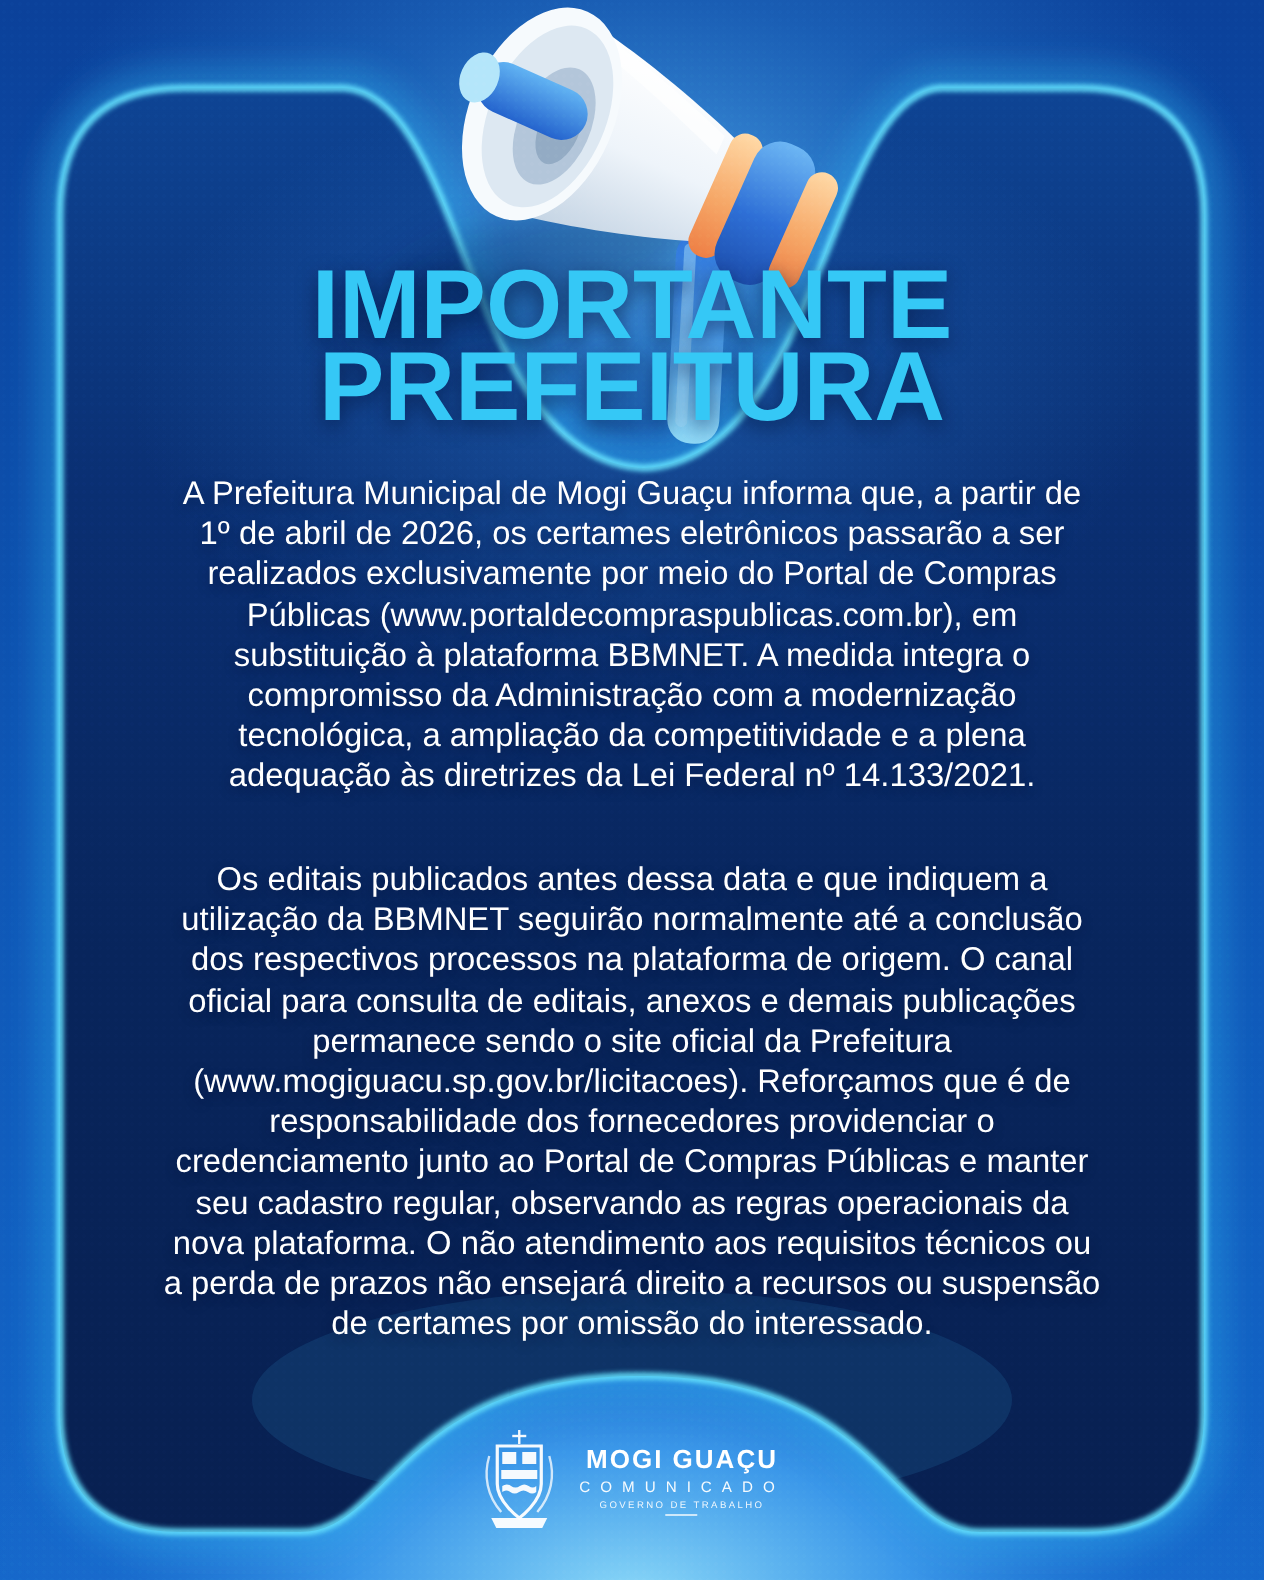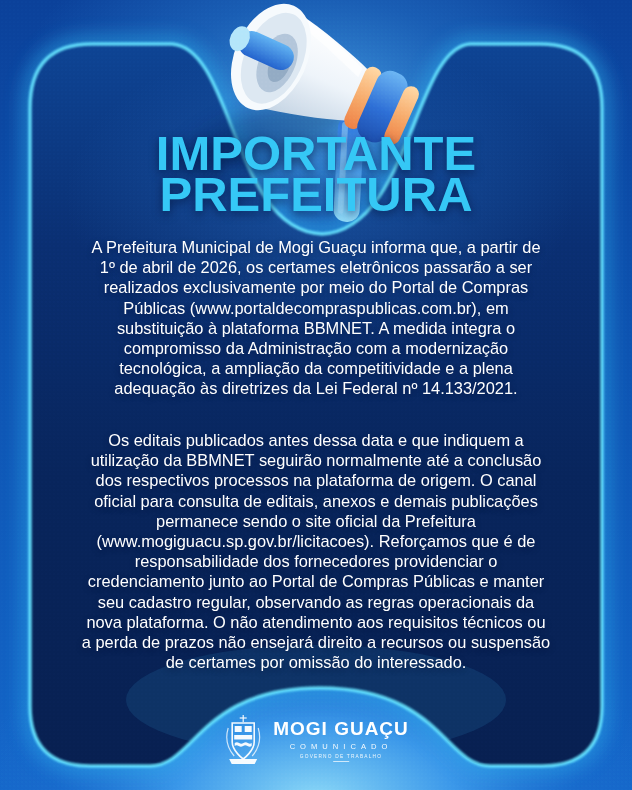--- a/index.html
+++ b/index.html
@@ -27,21 +27,21 @@
     text-shadow:0 2px 6px rgba(3,16,48,.45);
   }
   .para.p1{top:237px;}
   .para.p2{top:430px;}
   .footer-logo{
     position:absolute;left:50%;top:714px;transform:translateX(-50%);
     z-index:2;display:flex;align-items:center;gap:10px;color:#ffffff;
   }
   .crest{width:40px;height:52px;flex:0 0 auto;}
   .logo-text{display:flex;flex-direction:column;align-items:center;}
-  .logo-name{font-size:19px;font-weight:bold;letter-spacing:1px;white-space:nowrap;}
+  .logo-name{font-size:13px;font-weight:bold;letter-spacing:1px;white-space:nowrap;}
   .logo-sub{font-size:7.6px;letter-spacing:5px;margin-top:2px;white-space:nowrap;opacity:.95;}
   .logo-tag{font-size:4.8px;letter-spacing:1.2px;margin-top:3px;white-space:nowrap;opacity:.9;}
   .logo-rule{width:16px;height:1px;background:#ffffff;opacity:.7;margin-top:1.5px;}
 </style>
 </head>
 <body>
 
 <div class="canvas">
 
   <svg class="scene" width="632" height="790" viewBox="0 0 632 790">

